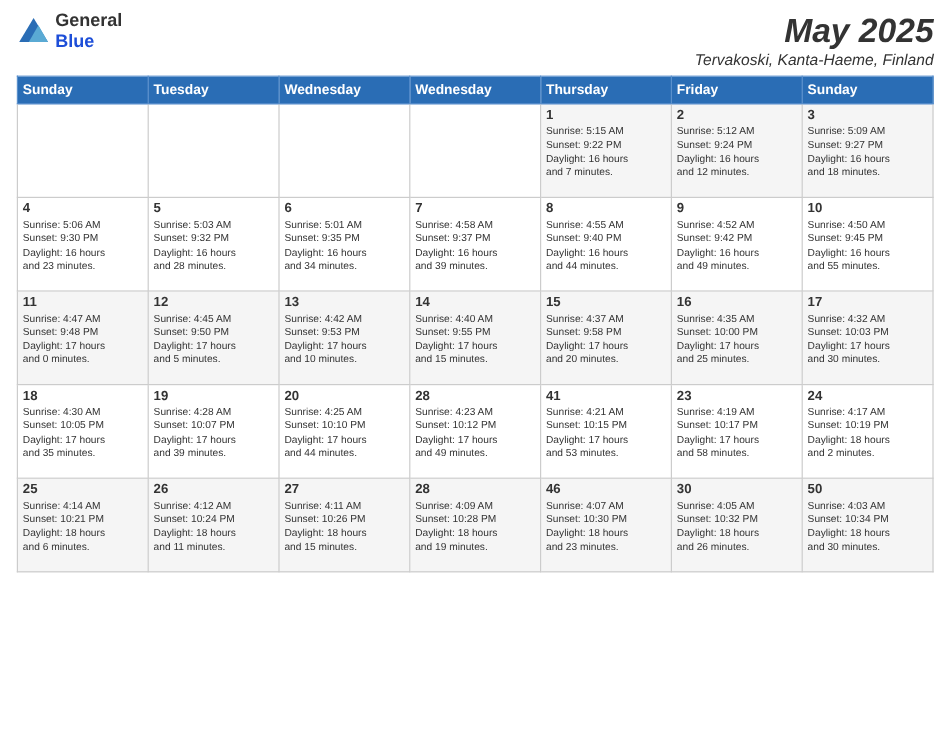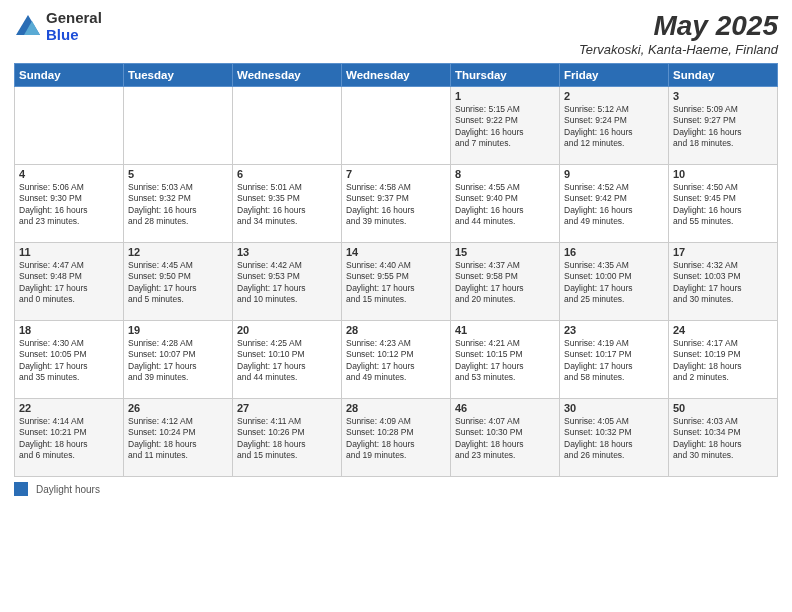--- a/index.html
+++ b/index.html
@@ -253,21 +253,21 @@
             <span class="day-num">23</span>
             <div class="day-info">Sunrise: 4:19 AM<br>Sunset: 10:17 PM<br>Daylight: 17 hours<br>and 58 minutes.</div>
           </td>
           <td>
             <span class="day-num">24</span>
             <div class="day-info">Sunrise: 4:17 AM<br>Sunset: 10:19 PM<br>Daylight: 18 hours<br>and 2 minutes.</div>
           </td>
         </tr>
         <tr>
           <td>
-            <span class="day-num">22</span>
+            <span class="day-num">25</span>
             <div class="day-info">Sunrise: 4:14 AM<br>Sunset: 10:21 PM<br>Daylight: 18 hours<br>and 6 minutes.</div>
           </td>
           <td>
             <span class="day-num">26</span>
             <div class="day-info">Sunrise: 4:12 AM<br>Sunset: 10:24 PM<br>Daylight: 18 hours<br>and 11 minutes.</div>
           </td>
           <td>
             <span class="day-num">27</span>
             <div class="day-info">Sunrise: 4:11 AM<br>Sunset: 10:26 PM<br>Daylight: 18 hours<br>and 15 minutes.</div>
           </td>
@@ -284,17 +284,13 @@
             <div class="day-info">Sunrise: 4:05 AM<br>Sunset: 10:32 PM<br>Daylight: 18 hours<br>and 26 minutes.</div>
           </td>
           <td>
             <span class="day-num">50</span>
             <div class="day-info">Sunrise: 4:03 AM<br>Sunset: 10:34 PM<br>Daylight: 18 hours<br>and 30 minutes.</div>
           </td>
         </tr>
       </tbody>
   </table>
 
-  <div class="footer">
-    <span class="legend-box"></span>
-    <span>Daylight hours</span>
-  </div>
 </div>
 
 </body></html>

